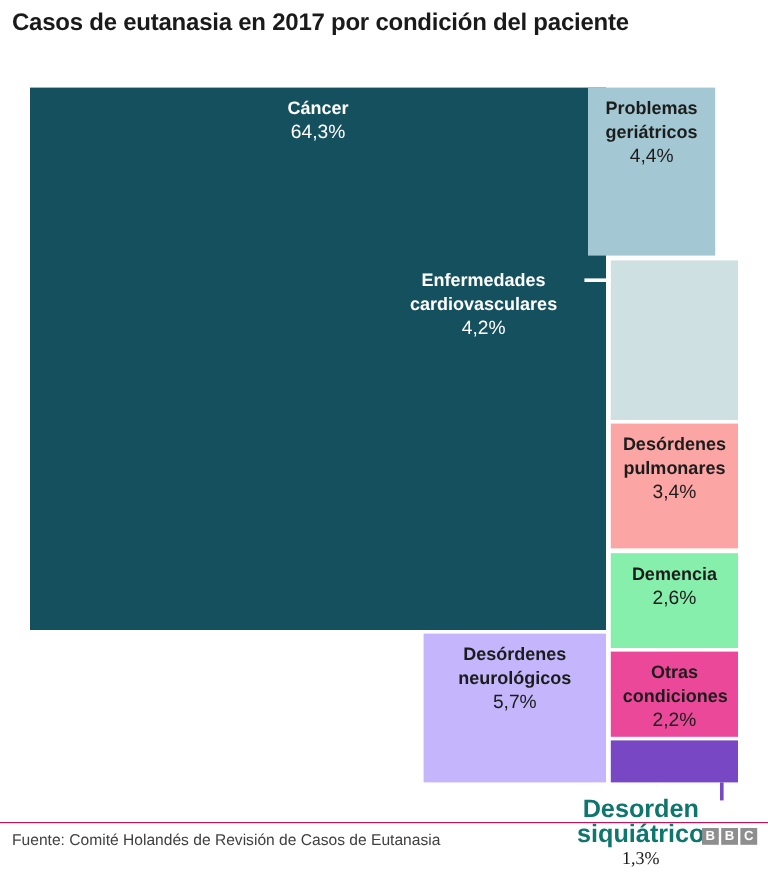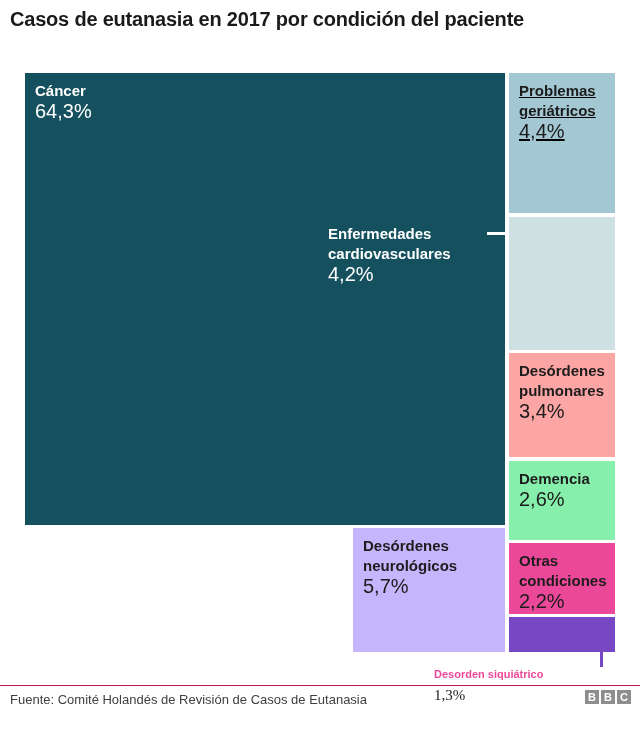--- a/index.html
+++ b/index.html
@@ -2,44 +2,44 @@
 <html><head>
 <meta charset="utf-8">
 <style>
   html, body { margin: 0; padding: 0; background: #ffffff; }
   body {
     width: 640px; height: 738px;
     font-family: "Liberation Sans", sans-serif;
     position: relative;
     overflow: hidden;
   }
-  .page { position: relative; width: 640px; height: 738px; background: #fff; }
+  .page { position: relative; width: 640px; height: 738px; background: #fff; text-align: center; }
 
   .title {
     position: absolute; left: 10px; top: 8px; margin: 0;
     font-size: 20px; font-weight: bold; color: #1a1a1a;
     letter-spacing: -0.2px;
   }
 
   .treemap { position: absolute; left: 0; top: 0; width: 640px; height: 564px; }
 
   .cell {
     position: absolute; box-sizing: border-box;
     padding: 8px 10px; overflow: hidden;
   }
   .cell-label { font-size: 15px; line-height: 20px; font-weight: bold; }
-  .cell-value { font-size: 20px; line-height: 20px; font-weight: normal; }
+  .cell-value { font-size: 16px; line-height: 20px; font-weight: normal; }
   .light .cell-label, .light .cell-value { color: #ffffff; }
   .dark  .cell-label, .dark  .cell-value { color: #1c1c1c; }
 
   
   .pos-cancer { left: 25px;  top: 73px;  width: 480px; height: 452px; }
   .pos-comb   { left: 25px;  top: 528px; width: 325px; height: 124px; }
   .pos-neuro  { left: 353px; top: 528px; width: 152px; height: 124px; }
-  .pos-geria  { left: 509px; top: 73px;  width: 106px; height: 140px; text-decoration: underline; }
+  .pos-geria  { left: 490px; top: 73px;  width: 106px; height: 140px; }
   .pos-cardio { left: 509px; top: 217px; width: 106px; height: 133px; }
   .pos-pulmo  { left: 509px; top: 353px; width: 106px; height: 104px; }
   .pos-demen  { left: 509px; top: 461px; width: 106px; height: 79px;  }
   .pos-otras  { left: 509px; top: 543px; width: 106px; height: 71px;  }
   .pos-siqui  { left: 509px; top: 617px; width: 106px; height: 35px;  }
 
   
   .callout-cardio {
     position: absolute; left: 328px; top: 224px; width: 150px;
   }
@@ -47,21 +47,21 @@
   .callout-cardio-line {
     position: absolute; left: 487px; top: 232px; width: 22px; height: 3px;
     background: #ffffff;
   }
 
   
   .callout-siqui-line {
     position: absolute; left: 600px; top: 652px; width: 3px; height: 15px;
   }
   .callout-siqui { position: absolute; left: 434px; top: 664px; width: 200px; }
-  .callout-siqui .cell-label { font-size: 11px; line-height: 21px; color: #ec4899; }
+  .callout-siqui .cell-label { font-size: 21px; line-height: 21px; color: #0f766e; }
   .callout-siqui .cell-value { font-size: 15px; line-height: 20px; color: #1a1a1a; font-family: Liberation Serif, serif; }
 
   .footer {
     position: absolute; left: 0; top: 685px; width: 640px; height: 27px;
     border-top: 1px solid #be185d;
   }
   .source {
     position: absolute; left: 10px; top: 6px;
     font-size: 13px; color: #404040;
   }

